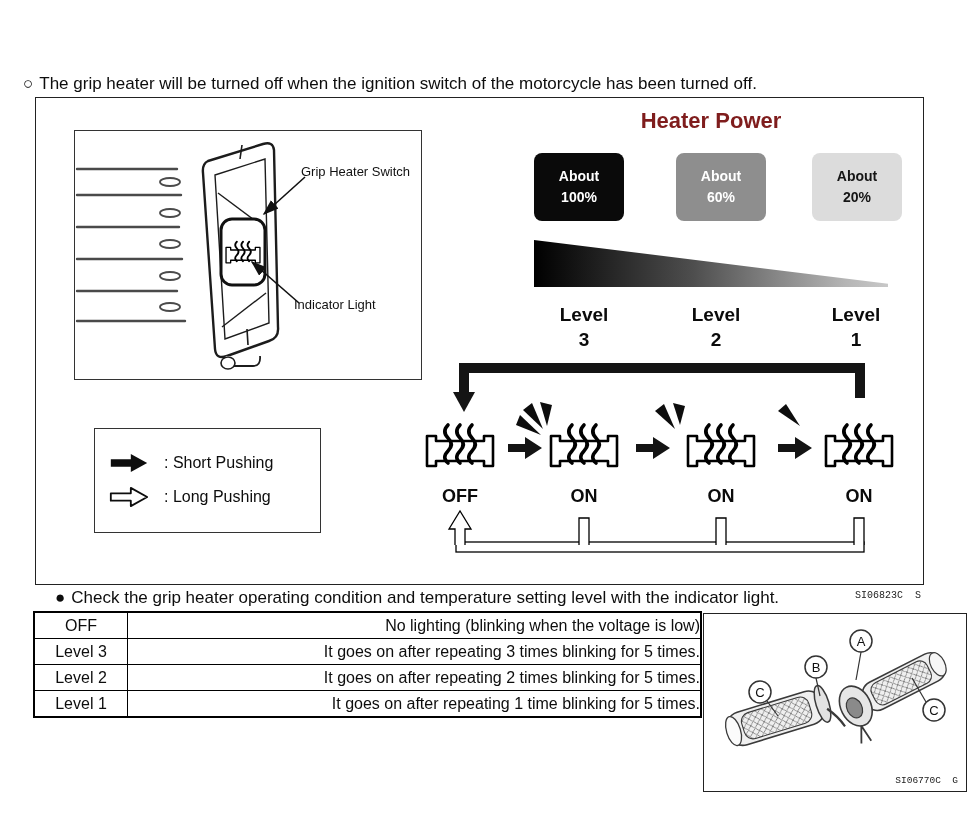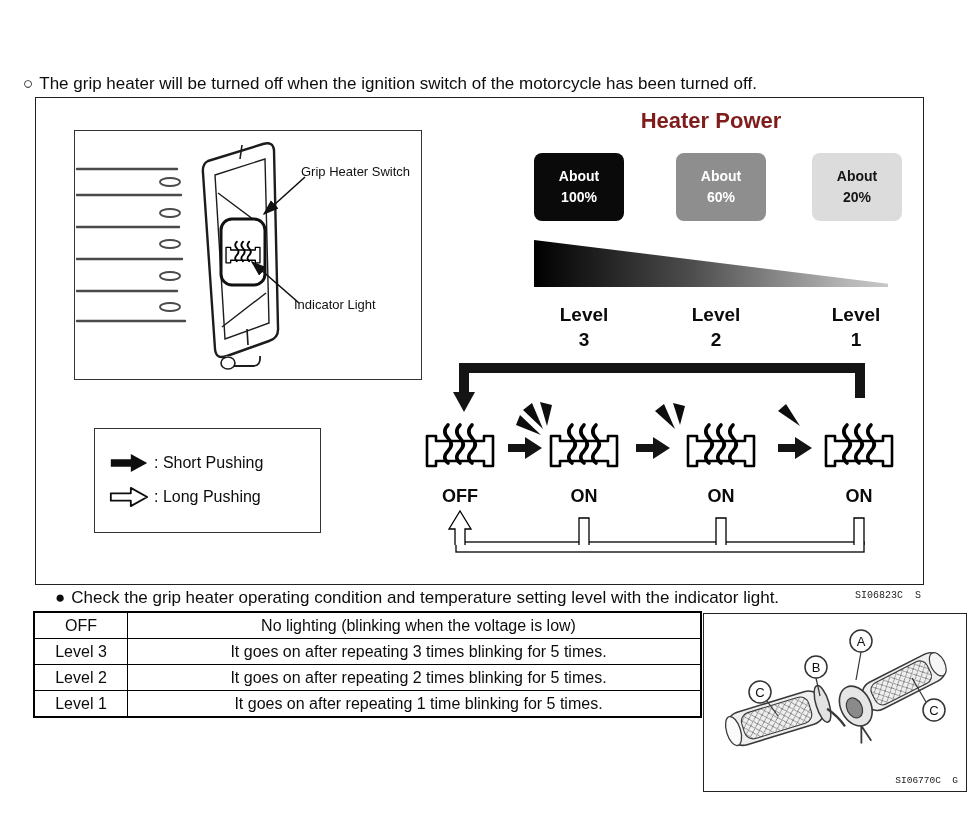--- a/index.html
+++ b/index.html
@@ -34,31 +34,31 @@
 
   
   .state-label{top:388px;width:90px;text-align:center;font-size:18px;font-weight:bold;color:#0b0b0b;}
   #state-0{left:379px;} #state-1{left:503px;} #state-2{left:640px;} #state-3{left:778px;}
 
   .fig-code{font-family:Liberation Mono, monospace;font-size:10px;color:#222;white-space:pre;margin-top:24px;}
   #flow-code{left:757px;top:468px;width:128px;text-align:right;}
 
   
   #legend-box{left:58px;top:330px;width:225px;height:103px;border:1.4px solid #333;}
-  .legend-row{position:absolute;left:14px;display:flex;align-items:center;gap:5px;font-size:16px;color:#0d0d0d;white-space:nowrap;}
+  .legend-row{position:absolute;left:14px;display:flex;align-items:center;gap:15px;font-size:16px;color:#0d0d0d;white-space:nowrap;}
   #legend-row-0{top:22px;} #legend-row-1{top:56px;}
 
   
   #mode-table{left:33px;top:611px;border-collapse:collapse;font-size:16px;color:#0d0d0d;}
   #mode-table td,#mode-table th{border:1.5px solid #000;height:25px;padding:0;font-weight:normal;}
   #mode-table{border:2px solid #000;}
   .col-mode{width:92px;text-align:center;}
   .col-ind{width:563px;}
   th.col-ind{text-align:center;}
-  td.col-ind{text-align:center;padding-left:9px !important;}
+  td.col-ind{text-align:right;padding-left:9px !important;}
 
   
   #grip-box{left:703px;top:613px;width:262px;height:177px;border:1.5px solid #222;}
   #grip-code{right:8px;bottom:5px;font-size:9.5px;}
   svg{display:block;}
 </style>
 </head>
 <body>
 
 <div id="page">

